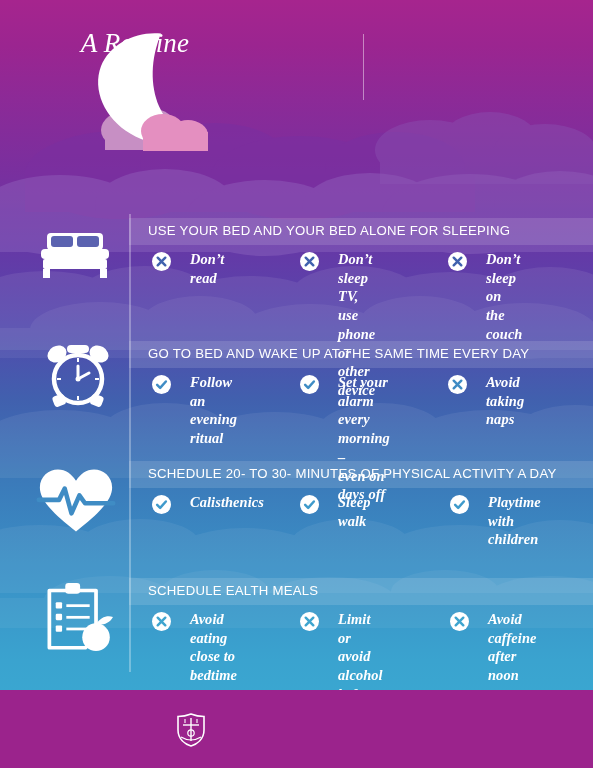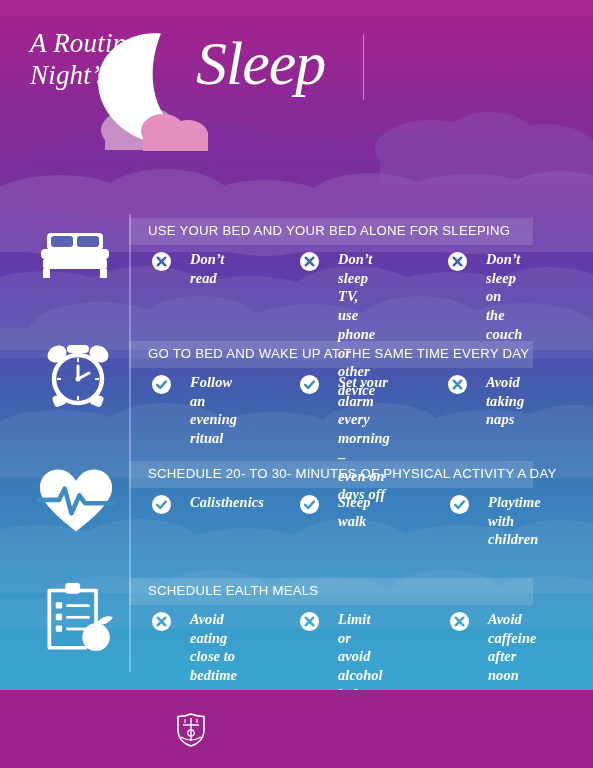--- a/index.html
+++ b/index.html
@@ -42,21 +42,21 @@
     position: absolute;
     left: 0; top: 0;
     width: 593px; height: 160px;
     z-index: 6;
   }
 
   #title-script {
     position: absolute;
     left: 30px; top: 28px;
     width: 210px;
-    text-align: left;
+    text-align: center;
     color: #ffffff;
     font-family: "Liberation Serif", serif;
     font-style: italic;
     font-size: 27px;
     line-height: 1.18;
     letter-spacing: 0.2px;
   }
 
   #title-sleep {
     position: absolute;
@@ -114,21 +114,21 @@
 
   .sec-icon {
     position: absolute;
     left: 0; top: 0;
     width: 80px; height: 70px;
   }
 
   .sec-head {
     position: absolute;
     left: 129px;
-    width: 404px;
+    width: 464px;
     height: 27px;
     background: rgba(255,255,255,0.13);
     z-index: 5;
   }
 
   .sec-head-text {
     position: absolute;
     left: 19px;
     top: 5px;
     color: #ffffff;
@@ -298,24 +298,22 @@
 
       <g fill="#e48fc0">
         <ellipse cx="78" cy="101" rx="22" ry="17"></ellipse>
         <ellipse cx="103" cy="105" rx="20" ry="15"></ellipse>
         <rect x="58" y="102" width="65" height="19"></rect>
       </g>
     </svg>
 
     <div id="title-script">
       <div>A Routine</div>
-      <div>Night’s</div>
-    </div>
-
-    <div id="title-sleep">Sleep</div>
+    </div>
+
 
     <div id="header-divider"></div>
 
   </div>
 
   <div class="divider-line"></div>
 
   <div id="sections">
 
     <div class="sec-head" style="top:218px;">

